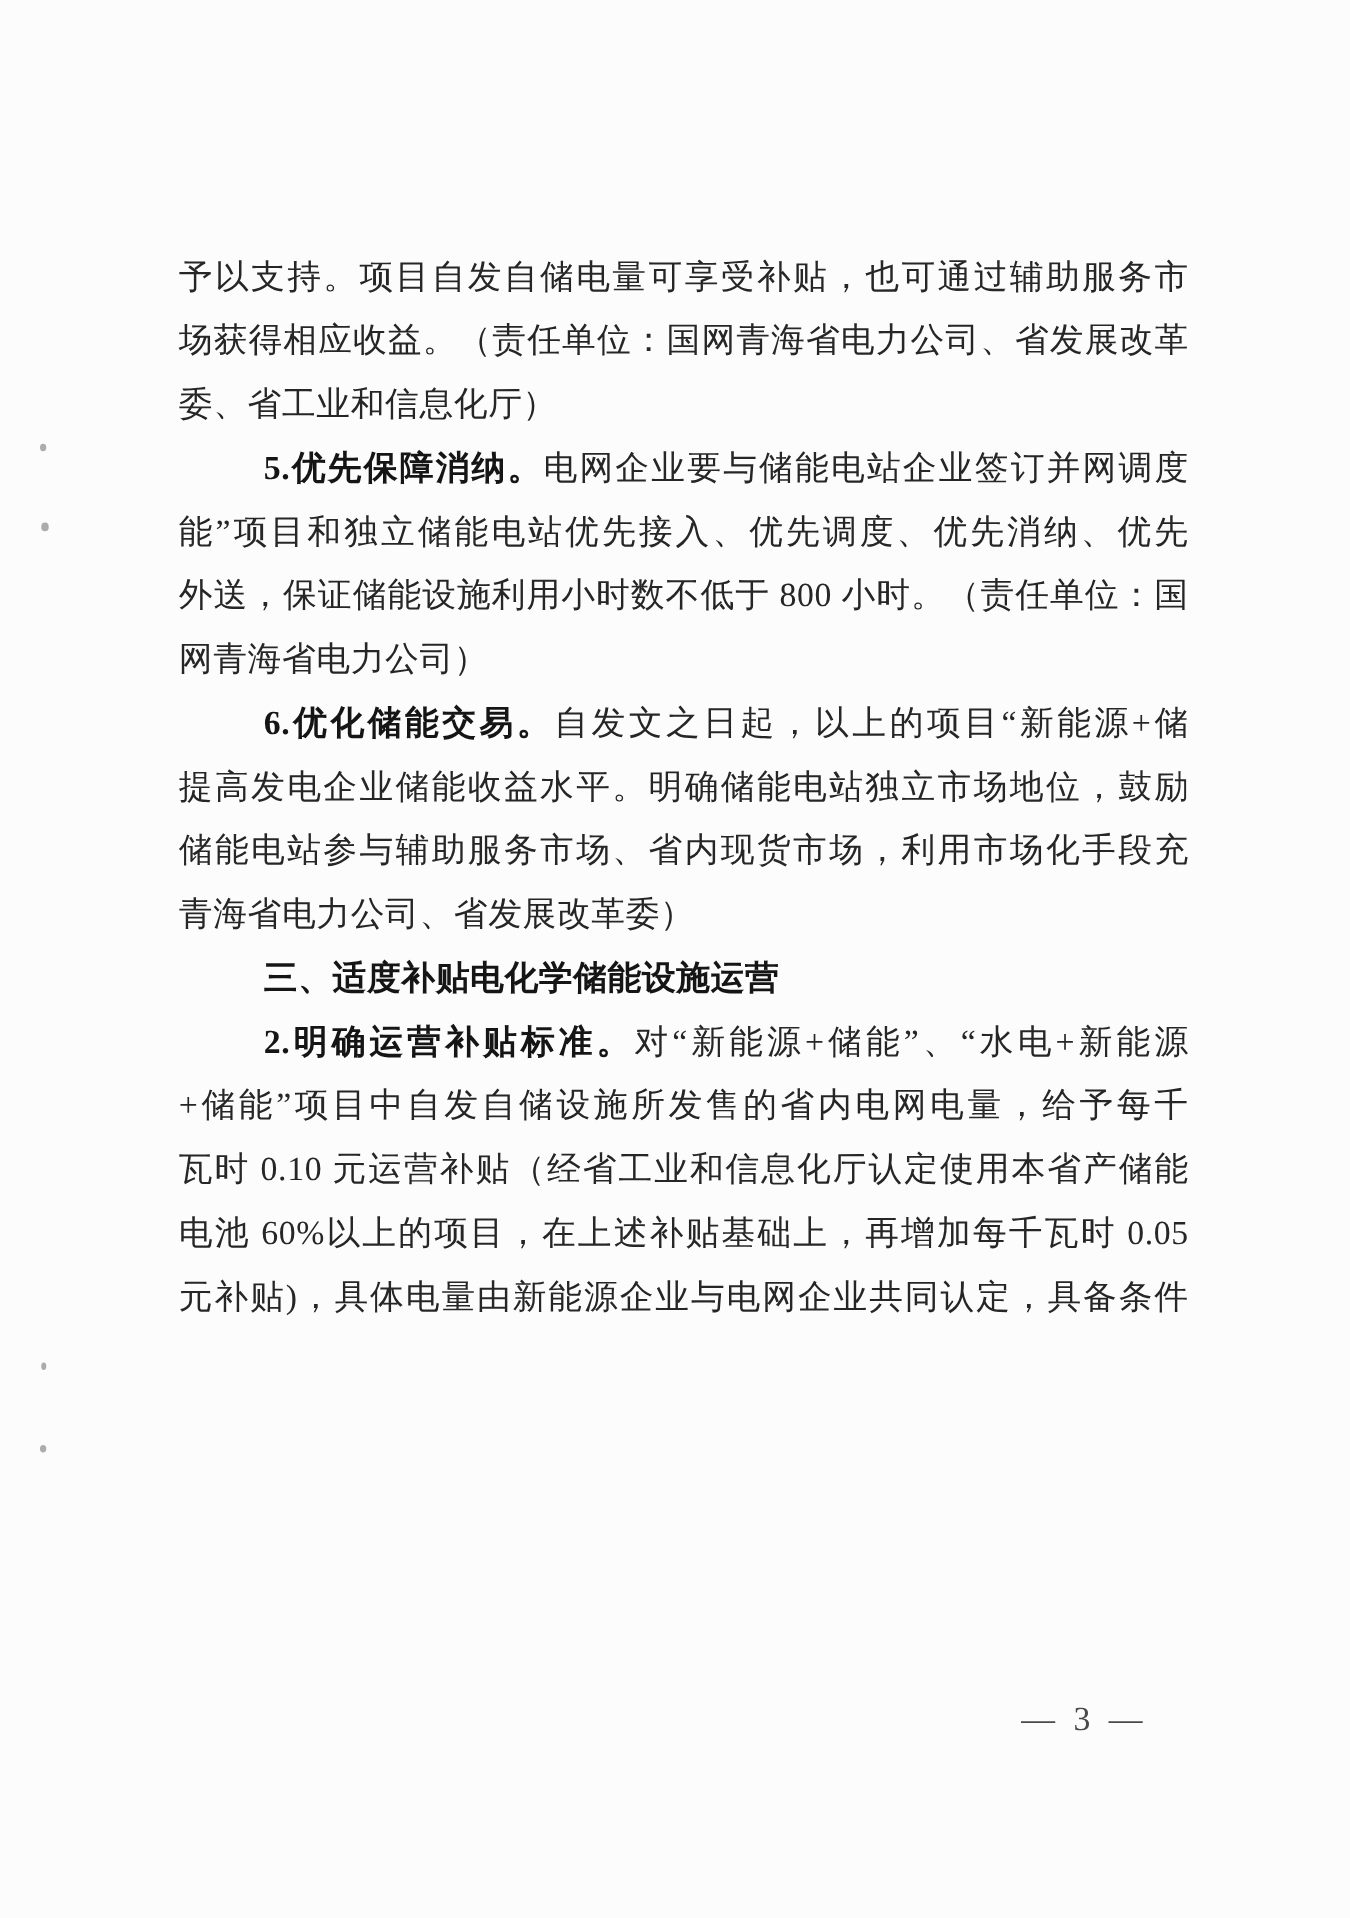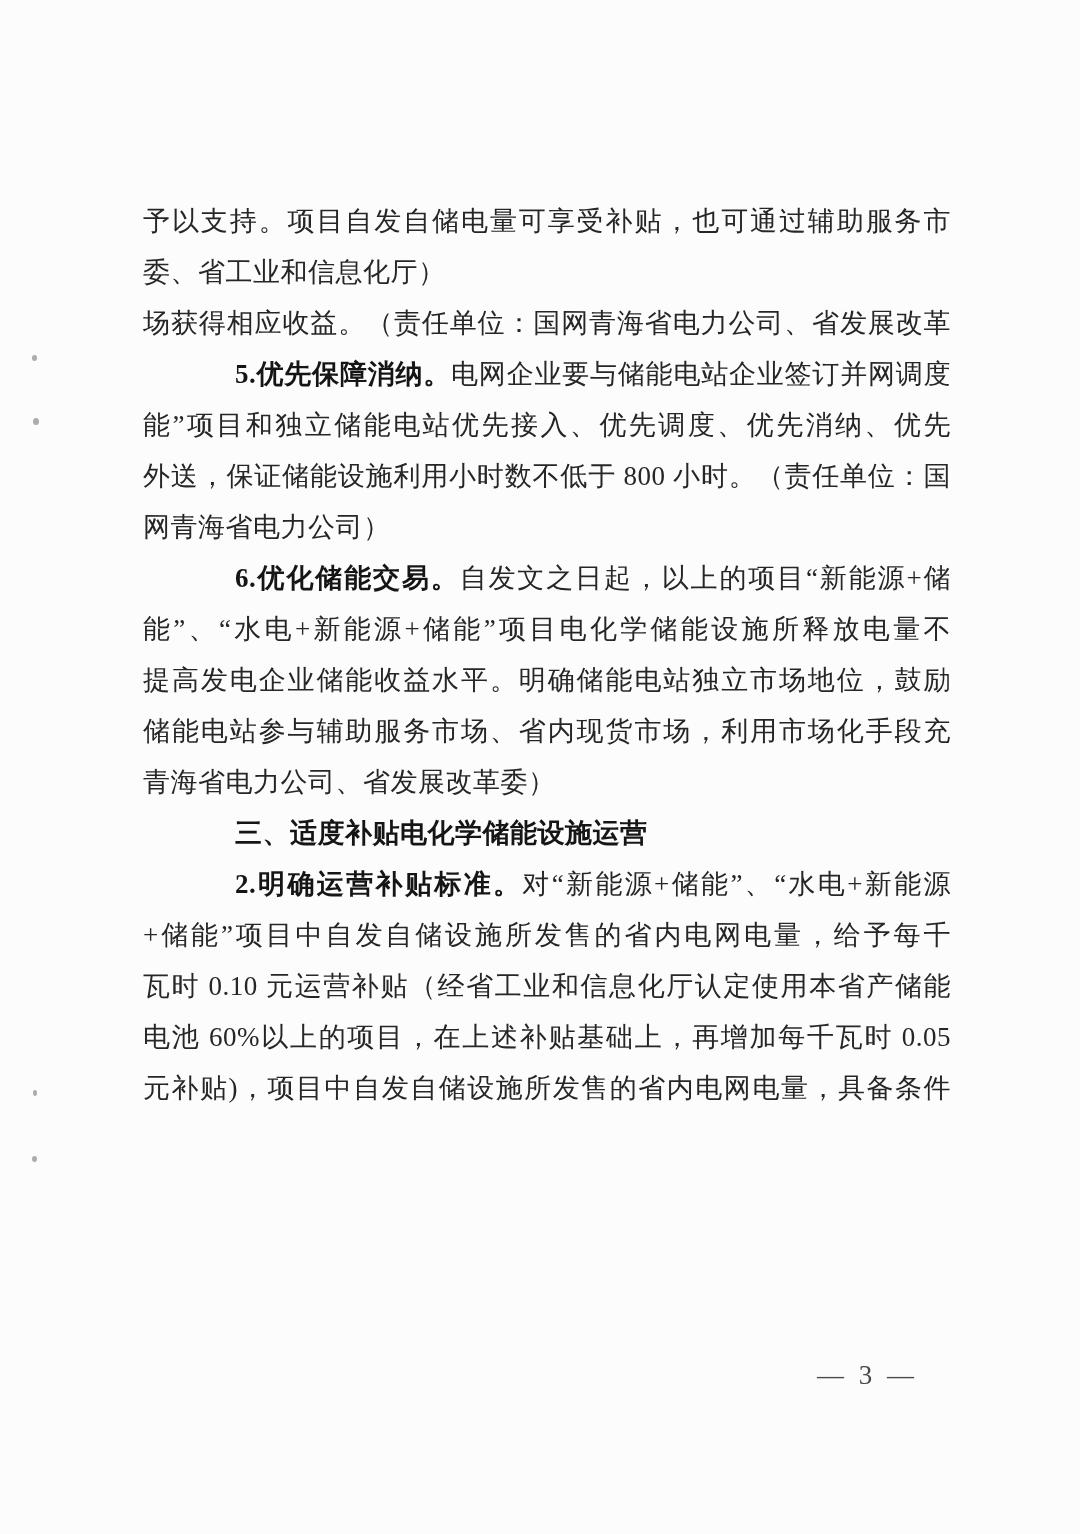--- a/index.html
+++ b/index.html
@@ -31,21 +31,20 @@
     text-align-last: justify;
     text-justify: inter-character;
     letter-spacing: 0.5px;
     color: #262626;
   }
   .line.no-fill {
     text-align-last: left;
   }
   .line.indent {
     text-indent: 68px;
-    margin-left: 24px;
   }
   .run.bold {
     font-weight: bold;
     color: #151515;
   }
   .page-number {
     position: absolute;
     top: 1360px;
     right: 162px;
     font-size: 27px;
@@ -63,37 +62,36 @@
   .speck.s2 { left: 33px; top: 418px; width: 6px; height: 7px; }
   .speck.s3 { left: 33px; top: 1090px; width: 4px; height: 6px; }
   .speck.s4 { left: 32px; top: 1156px; width: 5px; height: 6px; }
 </style>
 </head>
 <body>
 
 <div class="page">
   <div class="textblock">
       <div class="line"><span class="run">予以支持。项目自发自储电量可享受补贴，也可通过辅助服务市</span></div>
+      <div class="line"><span class="run">场获得相应收益。（责任单位：国网青海省电力公司、省发展改革</span></div>
       <div class="line no-fill"><span class="run">委、省工业和信息化厅）</span></div>
-      <div class="line"><span class="run">场获得相应收益。（责任单位：国网青海省电力公司、省发展改革</span></div>
       <div class="line indent"><span class="run bold">5.优先保障消纳。</span><span class="run">电网企业要与储能电站企业签订并网调度</span></div>
       <div class="line"><span class="run">能”项目和独立储能电站优先接入、优先调度、优先消纳、优先</span></div>
       <div class="line"><span class="run">外送，保证储能设施利用小时数不低于 800 小时。（责任单位：国</span></div>
       <div class="line no-fill"><span class="run">网青海省电力公司）</span></div>
       <div class="line indent"><span class="run bold">6.优化储能交易。</span><span class="run">自发文之日起，以上的项目“新能源+储</span></div>
-      <div class="line"><span class="run">能”、“水电+新能源+储能”项目电化学储能设施所释放电量不</span></div>
       <div class="line"><span class="run">提高发电企业储能收益水平。明确储能电站独立市场地位，鼓励</span></div>
       <div class="line"><span class="run">储能电站参与辅助服务市场、省内现货市场，利用市场化手段充</span></div>
       <div class="line no-fill"><span class="run">青海省电力公司、省发展改革委）</span></div>
       <div class="line indent no-fill"><span class="run bold">三、适度补贴电化学储能设施运营</span></div>
       <div class="line indent"><span class="run bold">2.明确运营补贴标准。</span><span class="run">对“新能源+储能”、“水电+新能源</span></div>
       <div class="line"><span class="run">+储能”项目中自发自储设施所发售的省内电网电量，给予每千</span></div>
       <div class="line"><span class="run">瓦时 0.10 元运营补贴（经省工业和信息化厅认定使用本省产储能</span></div>
       <div class="line"><span class="run">电池 60%以上的项目，在上述补贴基础上，再增加每千瓦时 0.05</span></div>
-      <div class="line"><span class="run">元补贴)，项目中自发自储设施所发售的省内电网电量，具备条件</span></div>
+      <div class="line"><span class="run">元补贴)，具体电量由新能源企业与电网企业共同认定，具备条件</span></div>
     </div>
 
   <div class="page-number">— 3 —</div>
 
   <div class="speck s1"></div>
   <div class="speck s2"></div>
   <div class="speck s3"></div>
   <div class="speck s4"></div>
 </div>
 

